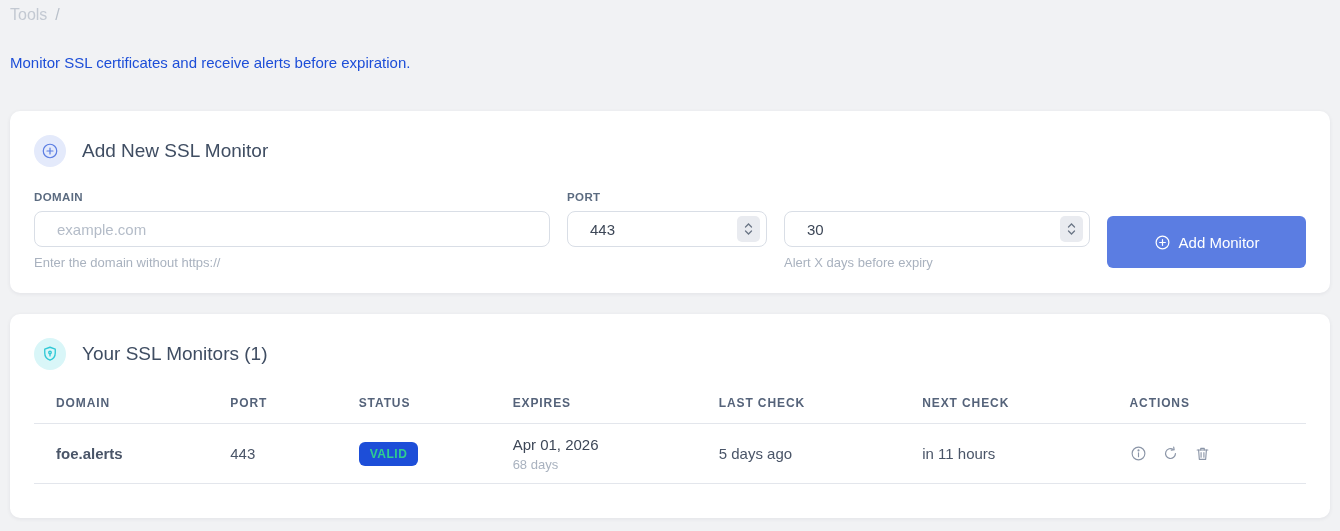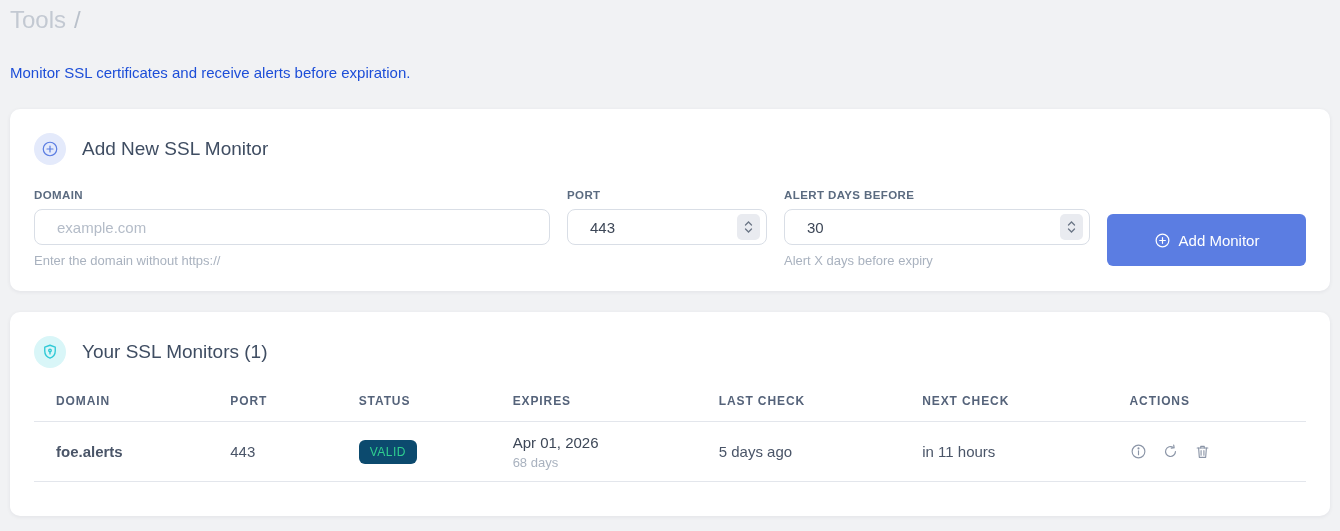--- a/index.html
+++ b/index.html
@@ -5,34 +5,34 @@
   * { box-sizing: border-box; margin: 0; padding: 0; }
   html, body { width: 1340px; height: 531px; overflow: hidden; }
   body {
     background: #f1f2f4;
     font-family: "Liberation Sans", sans-serif;
     color: #3d4757;
   }
   .page { padding: 6px 10px 0; }
 
   
-  .breadcrumb { font-size: 24px; display: flex; align-items: flex-start; gap: 8px; }
+  .breadcrumb { font-size: 16px; display: flex; align-items: flex-start; gap: 8px; }
   .crumb-muted { color: #c3c9d2; }
   .crumb-sep { color: #b9c0ca; }
   .crumb-current { color: #33415a; font-weight: bold; }
   .subtitle { margin-top: 30px; font-size: 15px; color: #1d4ed8; }
 
   
   .card {
     background: #ffffff;
     border-radius: 10px;
     box-shadow: 0 1px 4px rgba(25, 35, 60, 0.07);
     padding: 24px;
   }
-  .card-add { margin-top: 28px; height: 182px; }
+  .card-add { margin-top: 40px; height: 182px; }
   .card-list { margin-top: 21px; height: 204px; }
 
   .card-header { display: flex; align-items: center; gap: 16px; }
   .icon-bubble {
     width: 32px; height: 32px; border-radius: 50%;
     display: flex; align-items: center; justify-content: center;
     flex: 0 0 32px;
   }
   .bubble-blue { background: #e4eafb; }
   .bubble-teal { background: #d9f6f8; }
@@ -92,22 +92,22 @@
     padding: 0 0 0 22px; height: 60px; vertical-align: middle;
     border-bottom: 1px solid #e3e6ec; font-size: 15px; color: #4a5568;
   }
   .col-domain { width: 13.7%; } .col-port { width: 10.1%; }
   .col-status { width: 12.1%; } .col-expires { width: 16.2%; }
   .col-last { width: 16%; } .col-next { width: 16.3%; }
   .col-actions { width: 15.6%; }
 
   .cell-domain { font-weight: bold; color: #37414f; }
   .badge-valid {
-    display: inline-block; background: #0c4a6e; color: #2fce8f;
-    font-size: 12px; font-weight: normal; letter-spacing: 0.5px;
+    display: inline-block; background: #1d4ed8; color: #2fce8f;
+    font-size: 12px; font-weight: bold; letter-spacing: 0.5px;
     padding: 5px 11px; border-radius: 6px;
   }
   .expires-date { font-size: 15px; color: #3d4757; }
   .expires-days { font-size: 13px; color: #a9b2bf; margin-top: 4px; }
   .cell-last { font-size: 14px; color: #5a6779; }
   .cell-next { font-size: 14px; color: #5b7de2; }
   .actions { display: flex; align-items: center; gap: 15px; }
   .action-btn {
     background: none; border: none; padding: 0; cursor: pointer;
     width: 17px; height: 17px; display: flex; align-items: center; justify-content: center;
@@ -156,21 +156,20 @@
               </svg>
             <svg viewBox="0 0 12 6" fill="none" stroke="#6b7686" stroke-width="1.7" stroke-linecap="round">
                 <path d="M2 1l4 4 4-4"></path>
               </svg>
           </span>
         </div>
         <div class="helper-spacer"></div>
       </div>
 
       <div class="field field-alert">
-        <label class="field-label">ALERT DAYS BEFORE</label>
         <div class="input-wrap">
           <input type="number" class="text-input" value="30" style="">
           <span class="stepper">
             <svg viewBox="0 0 12 6" fill="none" stroke="#6b7686" stroke-width="1.7" stroke-linecap="round">
                 <path d="M2 5l4-4 4 4"></path>
               </svg>
             <svg viewBox="0 0 12 6" fill="none" stroke="#6b7686" stroke-width="1.7" stroke-linecap="round">
                 <path d="M2 1l4 4 4-4"></path>
               </svg>
           </span>

